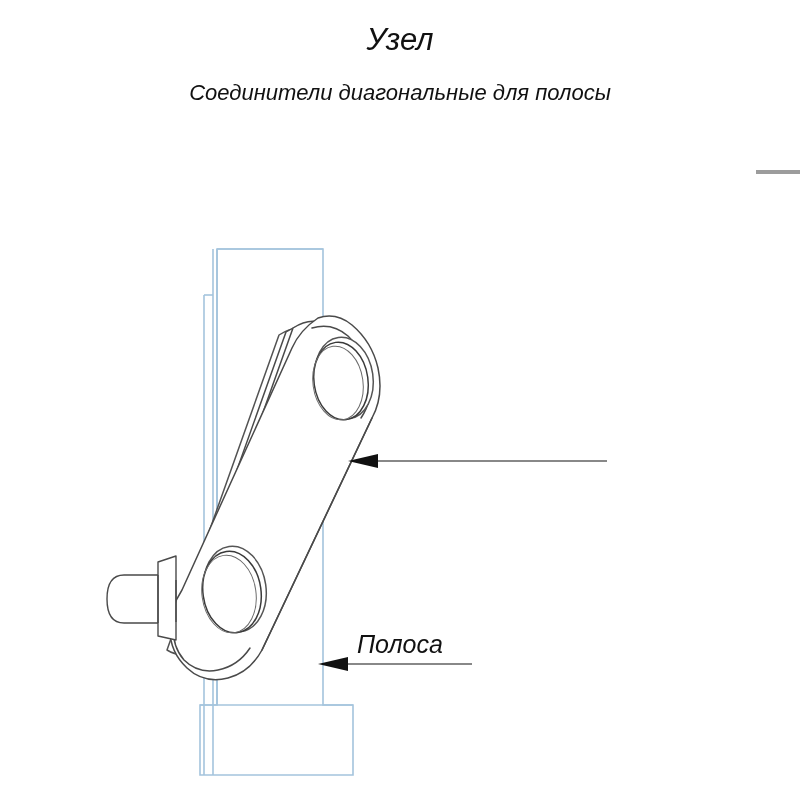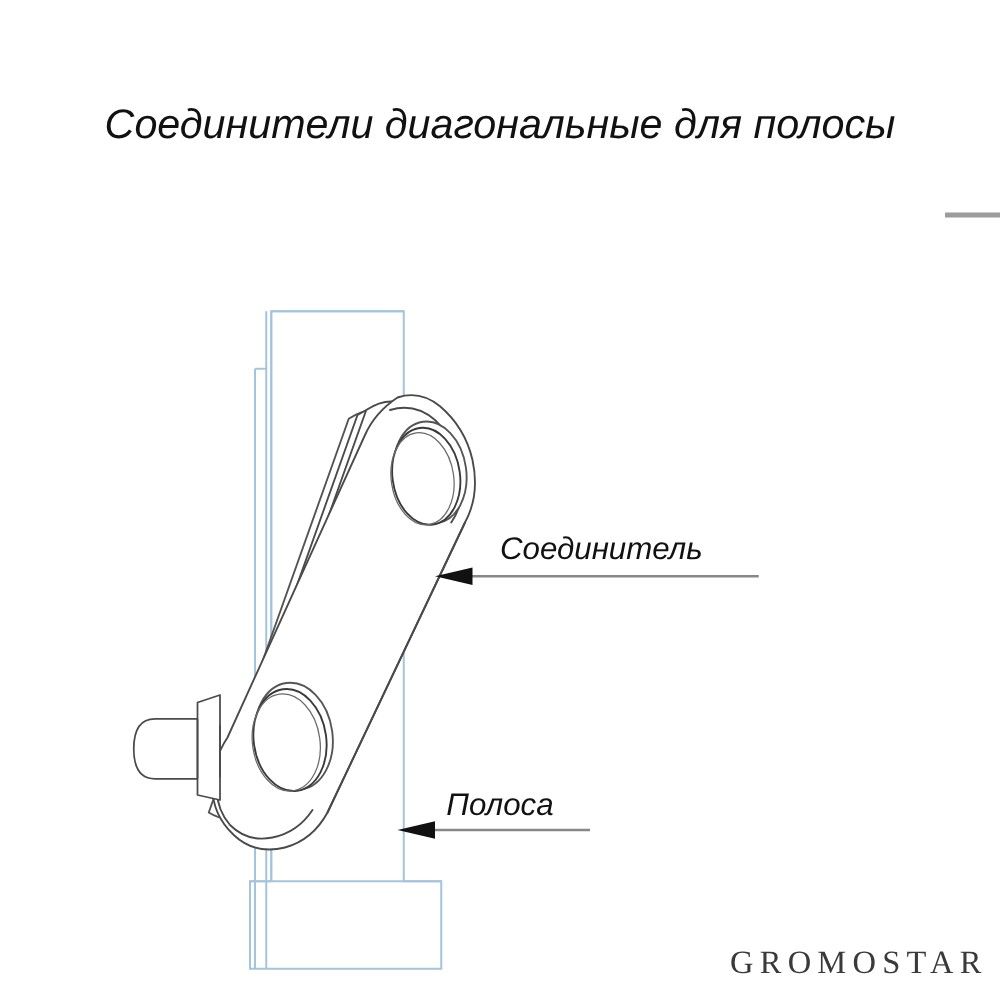--- a/index.html
+++ b/index.html
@@ -25,21 +25,21 @@
     font-style: italic;
     color: #111111;
     letter-spacing: 0px;
   }
   #subtitle {
     position: absolute;
     left: 0;
     top: 80px;
     width: 800px;
     text-align: center;
-    font-size: 33px;
+    font-size: 22px;
     font-style: italic;
     color: #111111;
   }
   #drawing {
     position: absolute;
     left: 0;
     top: 0;
   }
   .lbl {
     position: absolute;
@@ -58,20 +58,21 @@
     font-size: 26px;
     letter-spacing: 5px;
     color: #3a3a3a;
   }
 </style>
 </head>
 <body>
 
 <div id="page">
 
+  <div id="title">Узел</div>
   <div id="subtitle">Соединители диагональные для полосы</div>
 
   <svg id="drawing" width="800" height="800" viewBox="0 0 800 800">
 
     <line id="edge-rule" x1="756" y1="172" x2="800" y2="172" stroke="#9c9c9c" stroke-width="4"></line>
 
     <g id="strip-group" fill="none" stroke="#a4c4dd" stroke-width="1.6" stroke-linejoin="miter">
 
       <path d="M217,249 L323,249 L323,705 L353,705 L353,775 L200,775 L200,705 L217,705 Z"></path>
 
@@ -134,19 +135,17 @@
     <g id="leaders">
 
       <line x1="364" y1="461" x2="607" y2="461" stroke="#888888" stroke-width="2"></line>
       <polygon points="348,461 378,454 378,468" fill="#111111"></polygon>
 
       <line x1="334" y1="664" x2="472" y2="664" stroke="#888888" stroke-width="2"></line>
       <polygon points="318,664 348,657 348,671" fill="#111111"></polygon>
     </g>
   </svg>
 
-  <div class="lbl" id="label-connector">Соединитель</div>
 
   <div class="lbl" id="label-strip">Полоса</div>
 
-  <div id="watermark">GROMOSTAR</div>
 
 </div>
 
 </body></html>

